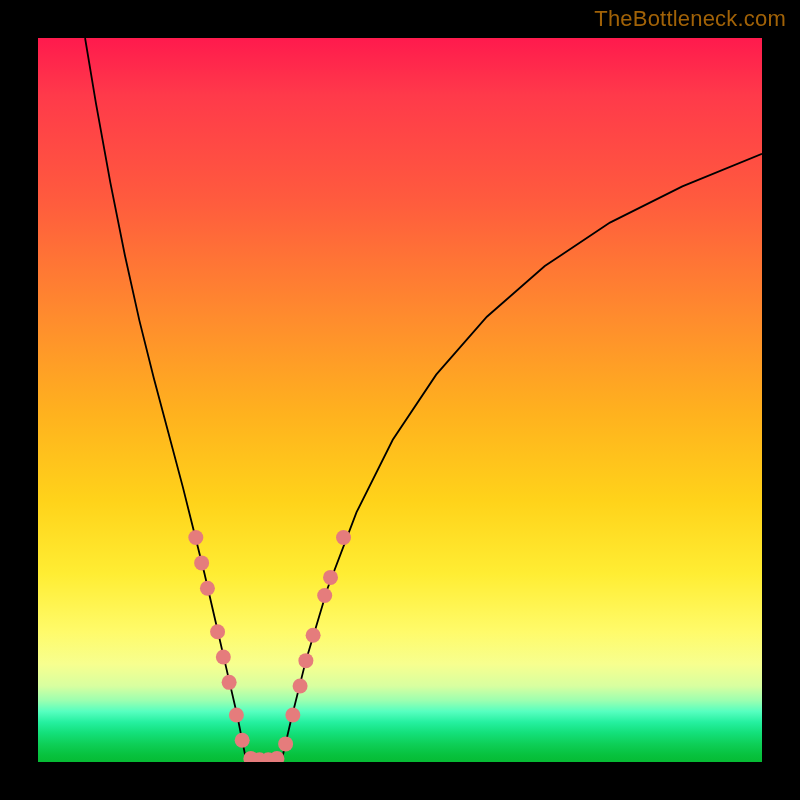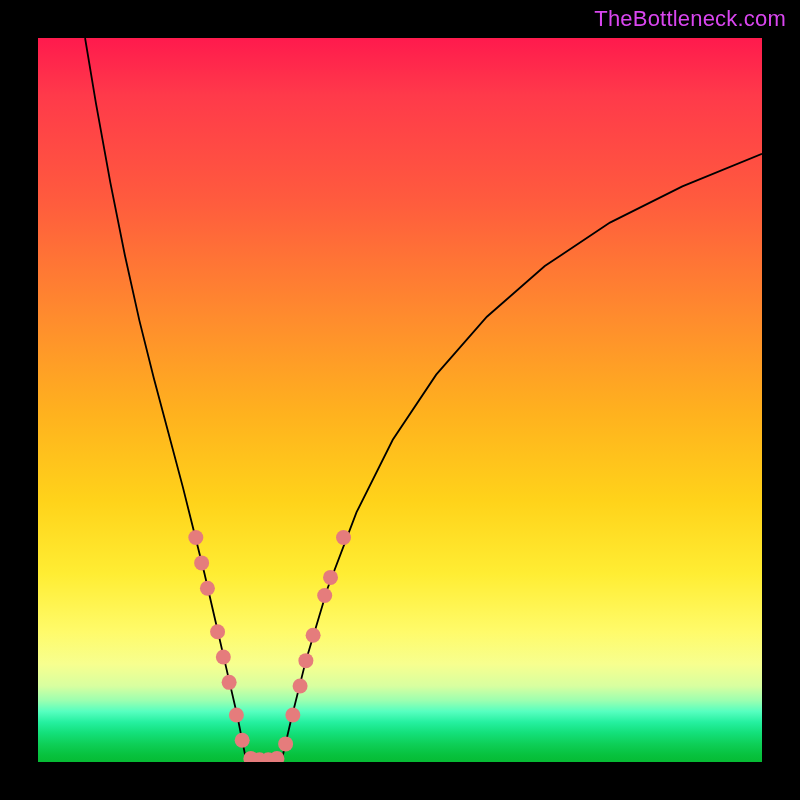--- a/index.html
+++ b/index.html
@@ -44,21 +44,21 @@
       #13e07a 96%,
       #0ecf58 97.5%,
       #07c23e 99%,
       #06bb34 100%
     );
   }
   .watermark {
     position: absolute;
     top: 6px;
     right: 14px;
-    color: #d946ef;
+    color: #a16207;
     font-size: 22px;
     font-weight: 500;
     letter-spacing: 0.2px;
     text-align: right;
   }
   svg.curves {
     position: absolute;
     left: 0;
     top: 0;
     width: 724px;

